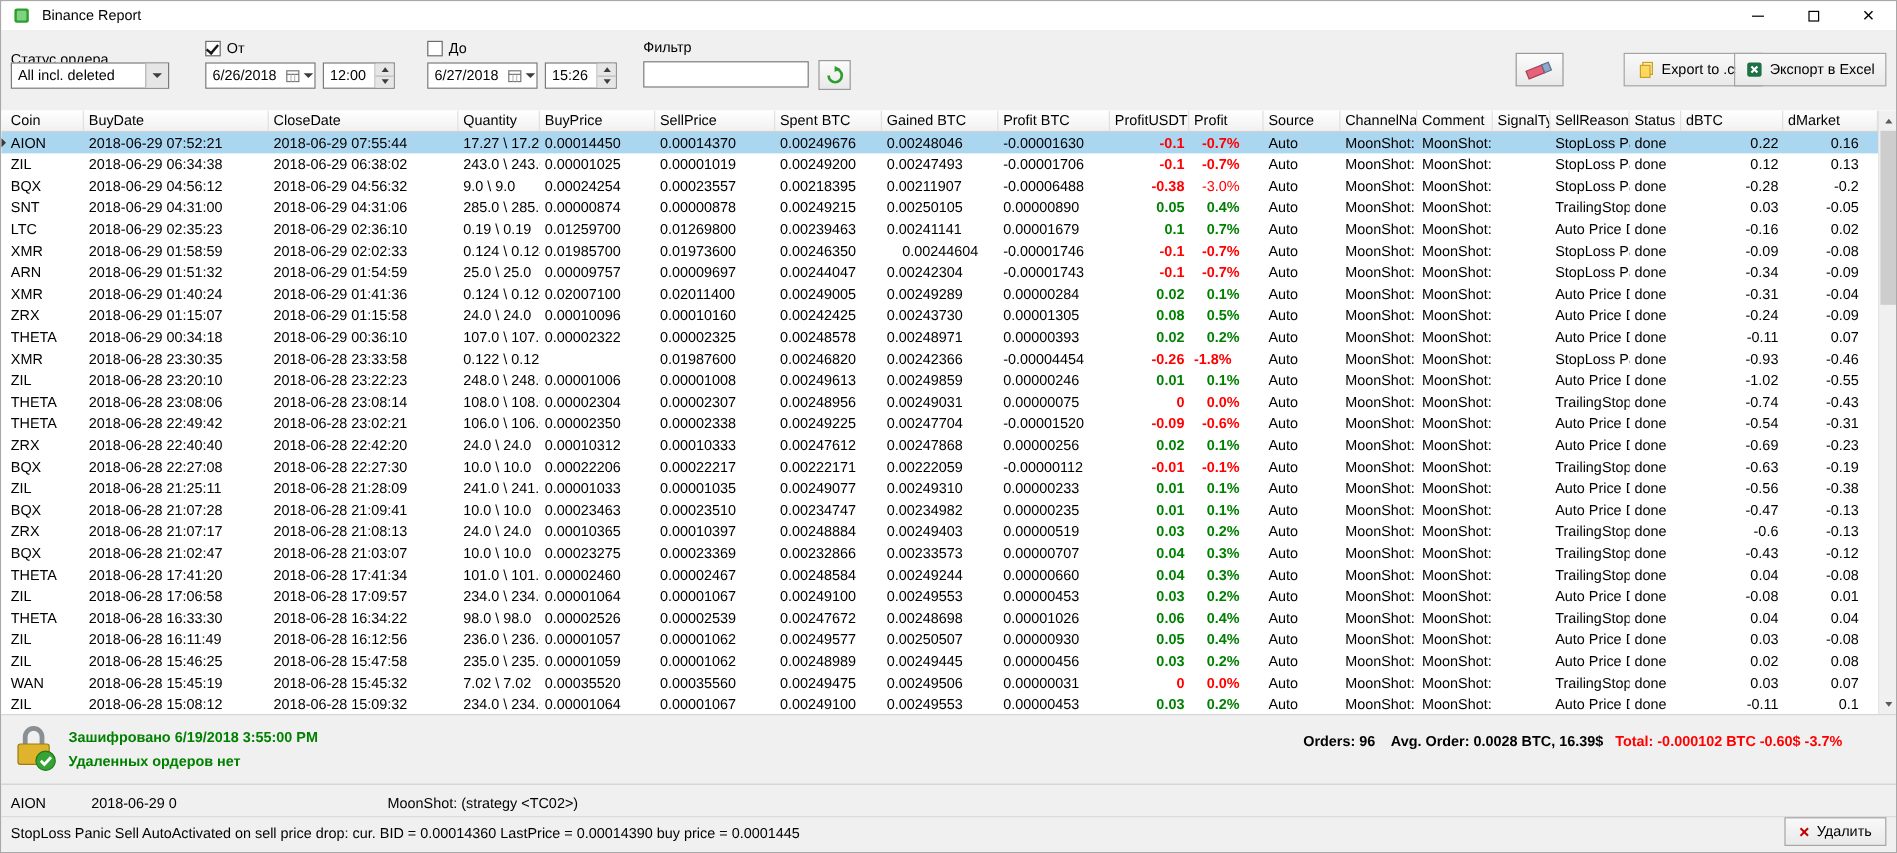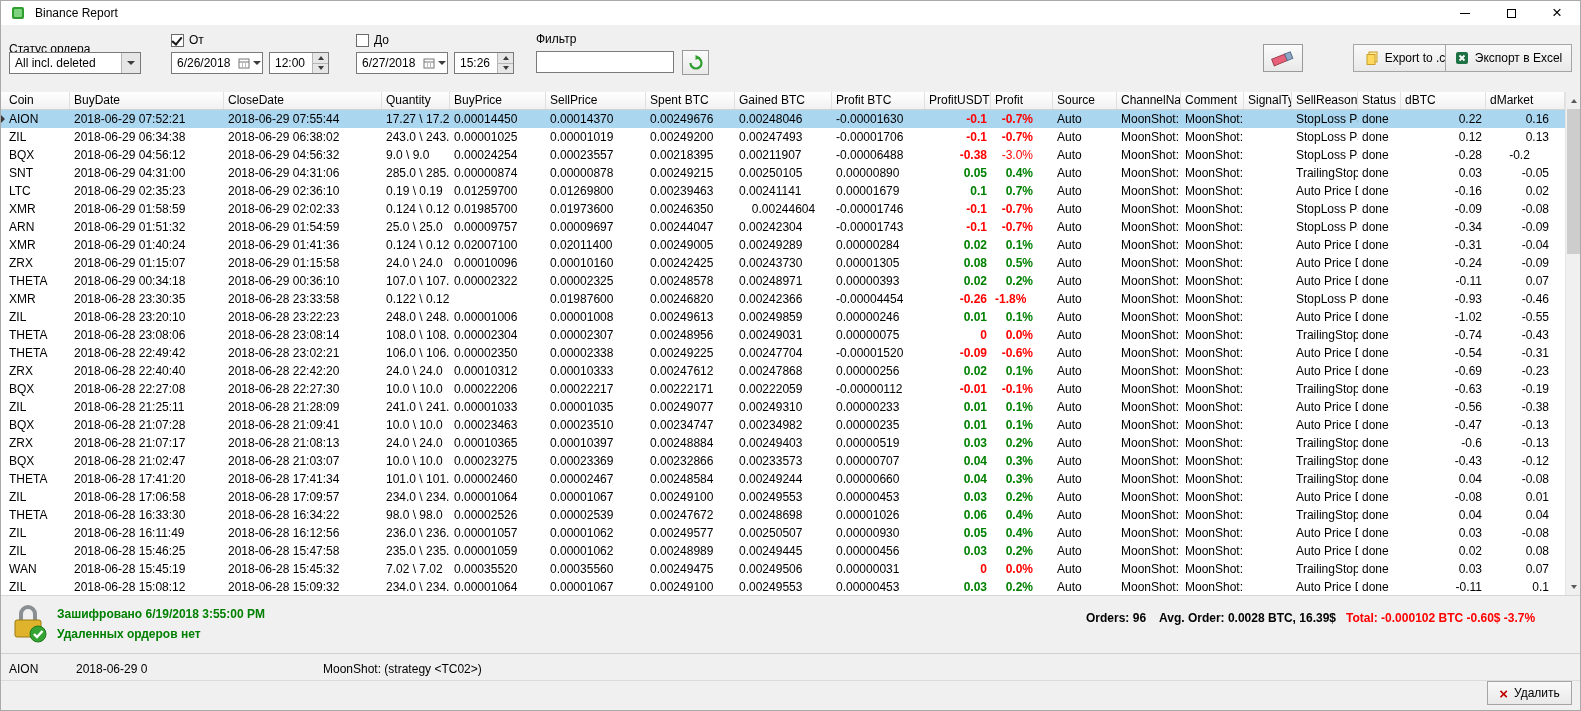--- a/index.html
+++ b/index.html
@@ -277,21 +277,21 @@
         <div class="gcell" style="width: 93px;">-0.00006488</div>
         <div class="gcell" style="width: 66px; text-align: right; color: rgb(255, 0, 0); font-weight: bold;">-0.38</div>
         <div class="gcell" style="width: 62px; text-align: right; padding-right: 20px; color: rgb(255, 0, 0); font-weight: normal;">-3.0%</div>
         <div class="gcell" style="width: 64px;">Auto</div>
         <div class="gcell" style="width: 64px;">MoonShot: (s</div>
         <div class="gcell" style="width: 63px;">MoonShot: (s</div>
         <div class="gcell" style="width: 48px;"></div>
         <div class="gcell" style="width: 66px;">StopLoss Par</div>
         <div class="gcell" style="width: 43px;">done</div>
         <div class="gcell" style="width: 85px; text-align: right;">-0.28</div>
-        <div class="gcell" style="width: 79px; text-align: center; padding-right: 16px;">-0.2</div>
+        <div class="gcell" style="width: 79px; text-align: right; padding-right: 16px;">-0.2</div>
       </div>
       <div class="grow">
         <div class="rowstrip"></div>
         <div class="gcell" style="width: 65px;">SNT</div>
         <div class="gcell" style="width: 154px;">2018-06-29 04:31:00</div>
         <div class="gcell" style="width: 158px;">2018-06-29 04:31:06</div>
         <div class="gcell" style="width: 68px;">285.0 \ 285.0</div>
         <div class="gcell" style="width: 96px;">0.00000874</div>
         <div class="gcell" style="width: 100px;">0.00000878</div>
         <div class="gcell" style="width: 89px;">0.00249215</div>
@@ -838,17 +838,18 @@
   <div class="sum-orders"><span>Orders:</span> <span>96</span></div>
   <div class="sum-avg"><span>Avg. Order:</span>  <span>0.0028 BTC,  16.39$</span></div>
   <div class="sum-total">Total: -0.000102 BTC  -0.60$  -3.7%</div>
 </div>
 
 <div class="details">
   <div class="d-divider"></div>
   <span class="d-coin">AION</span>
   <span class="d-date">2018-06-29 0</span>
   <span class="d-channel">MoonShot: (strategy &lt;TC02&gt;)</span>
+  <span class="d-reason">StopLoss Panic Sell AutoActivated on sell price drop: cur. BID = 0.00014360 LastPrice = 0.00014390 buy price = 0.0001445</span>
   <button class="btn delbtn">
     <span class="del-x">×</span>
     <span>Удалить</span>
   </button>
 </div>
 
 </body></html>

